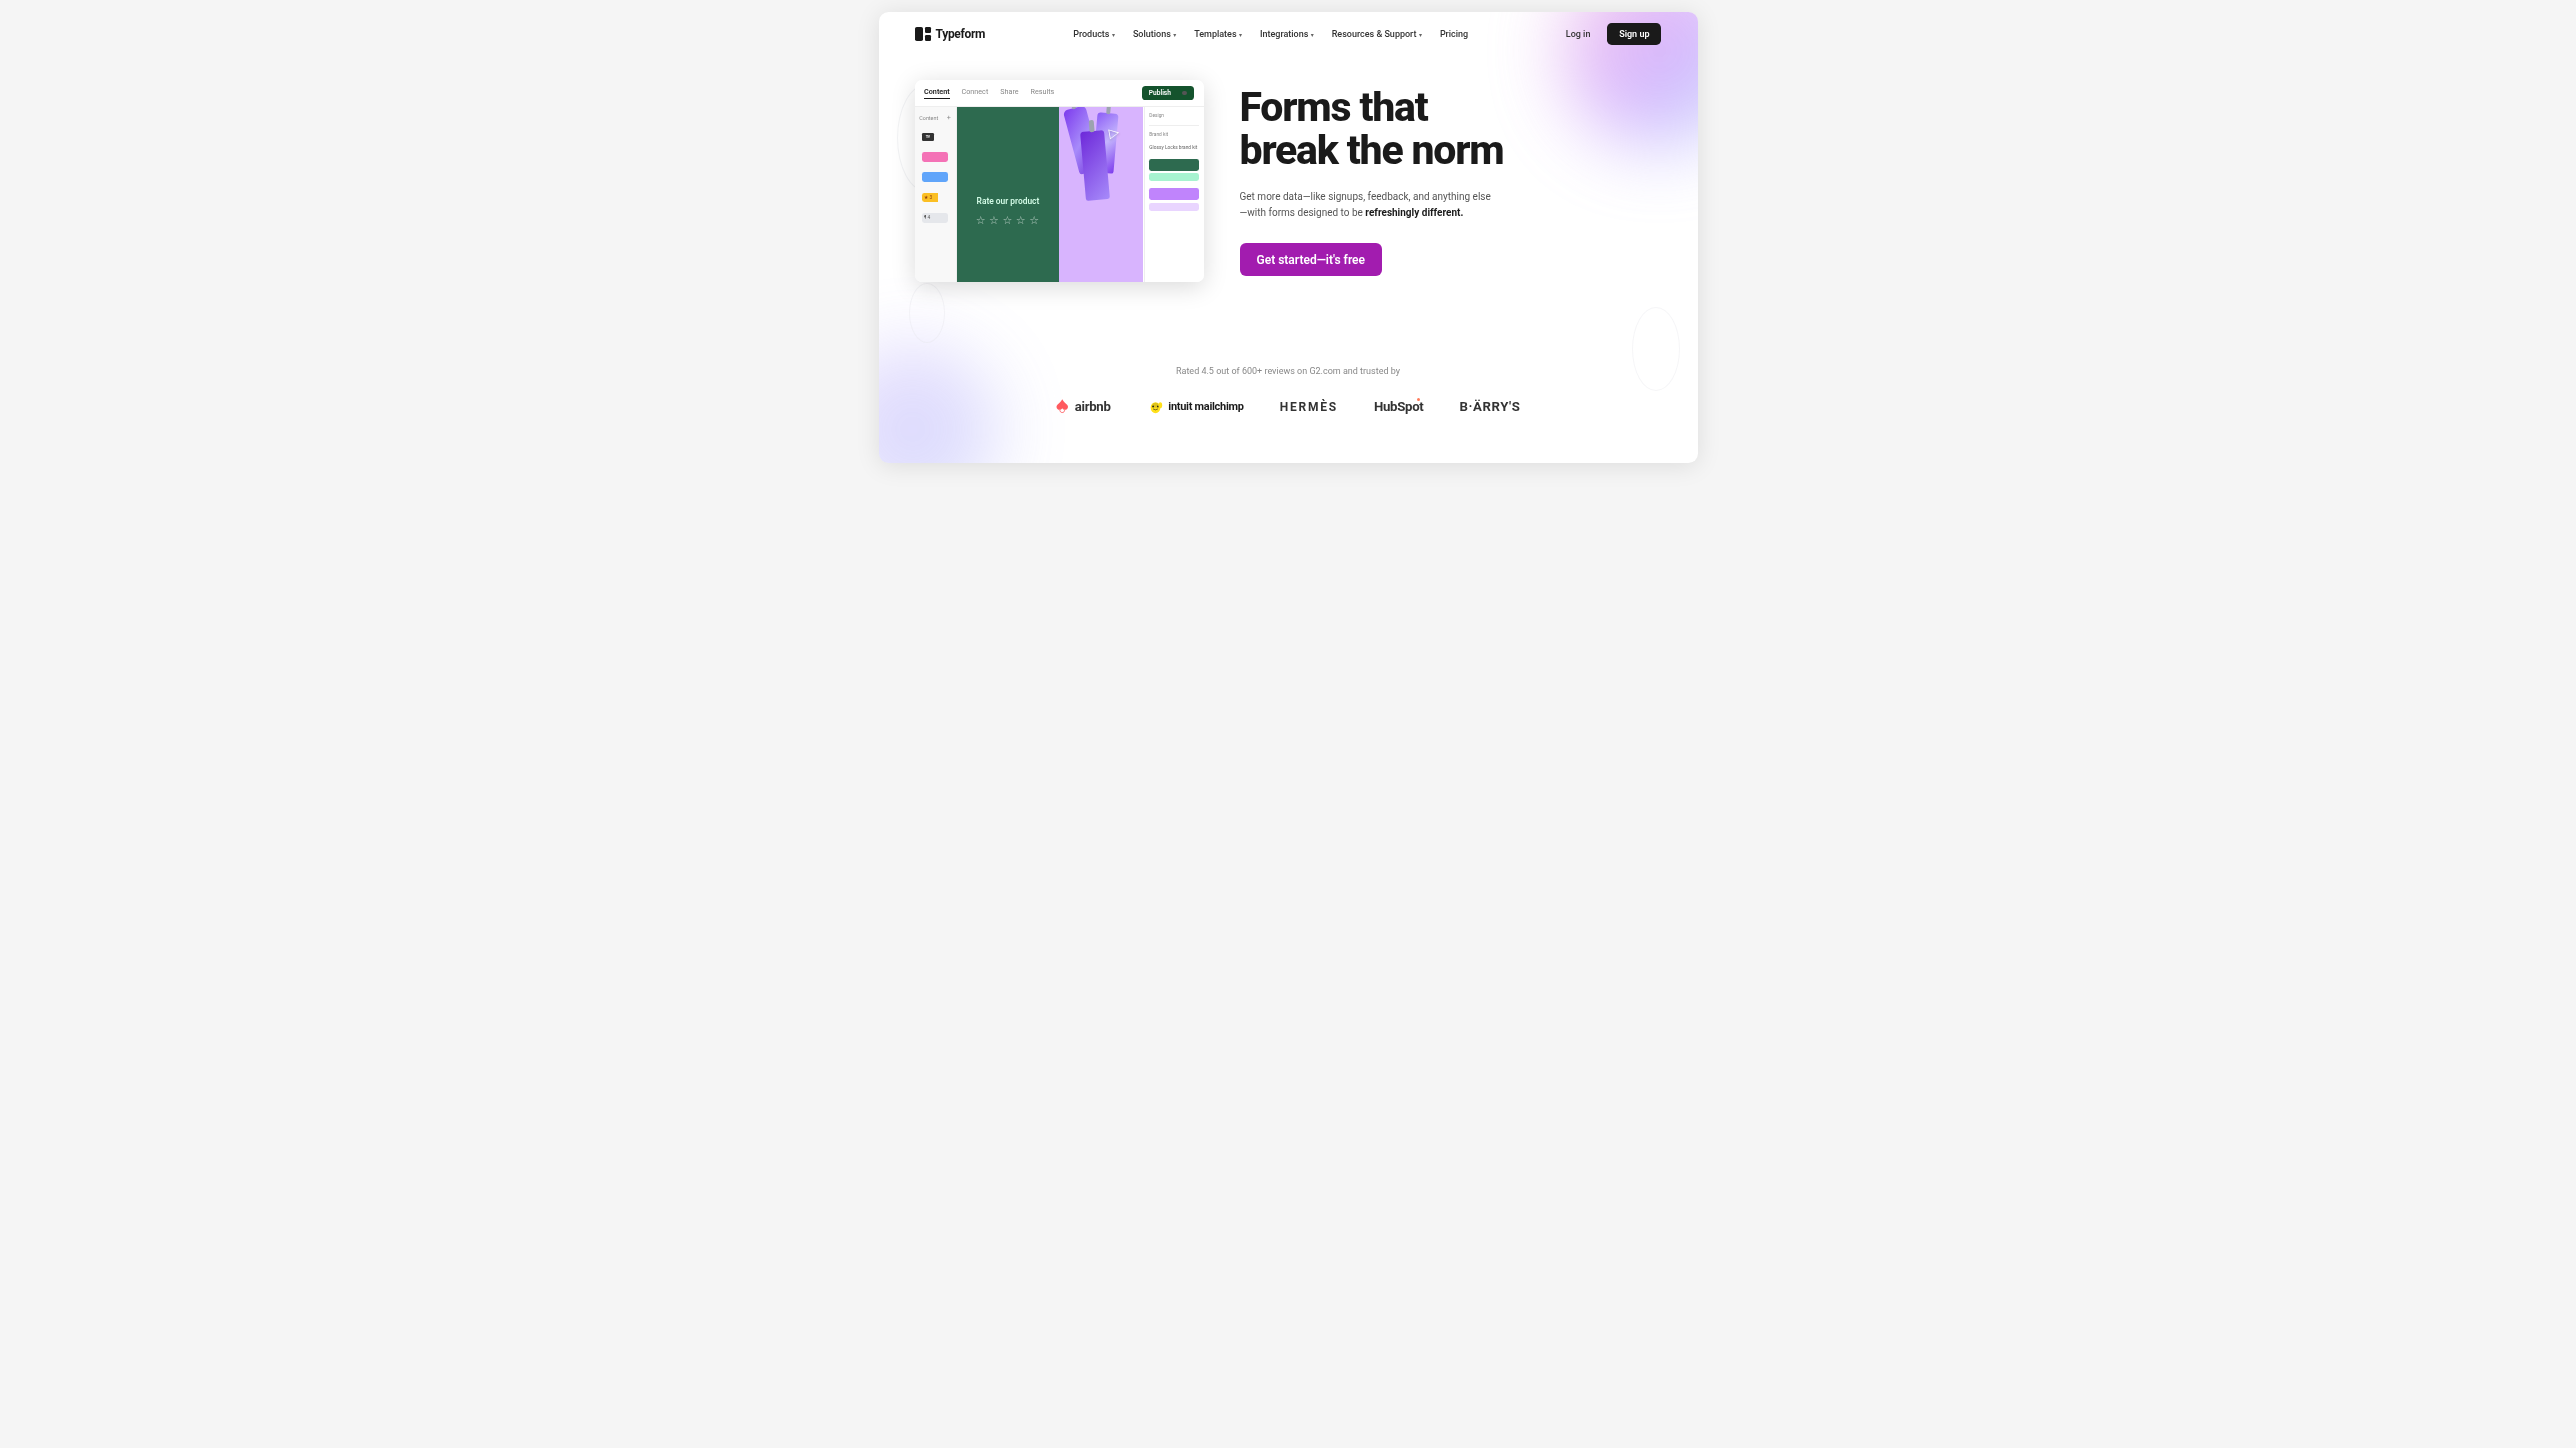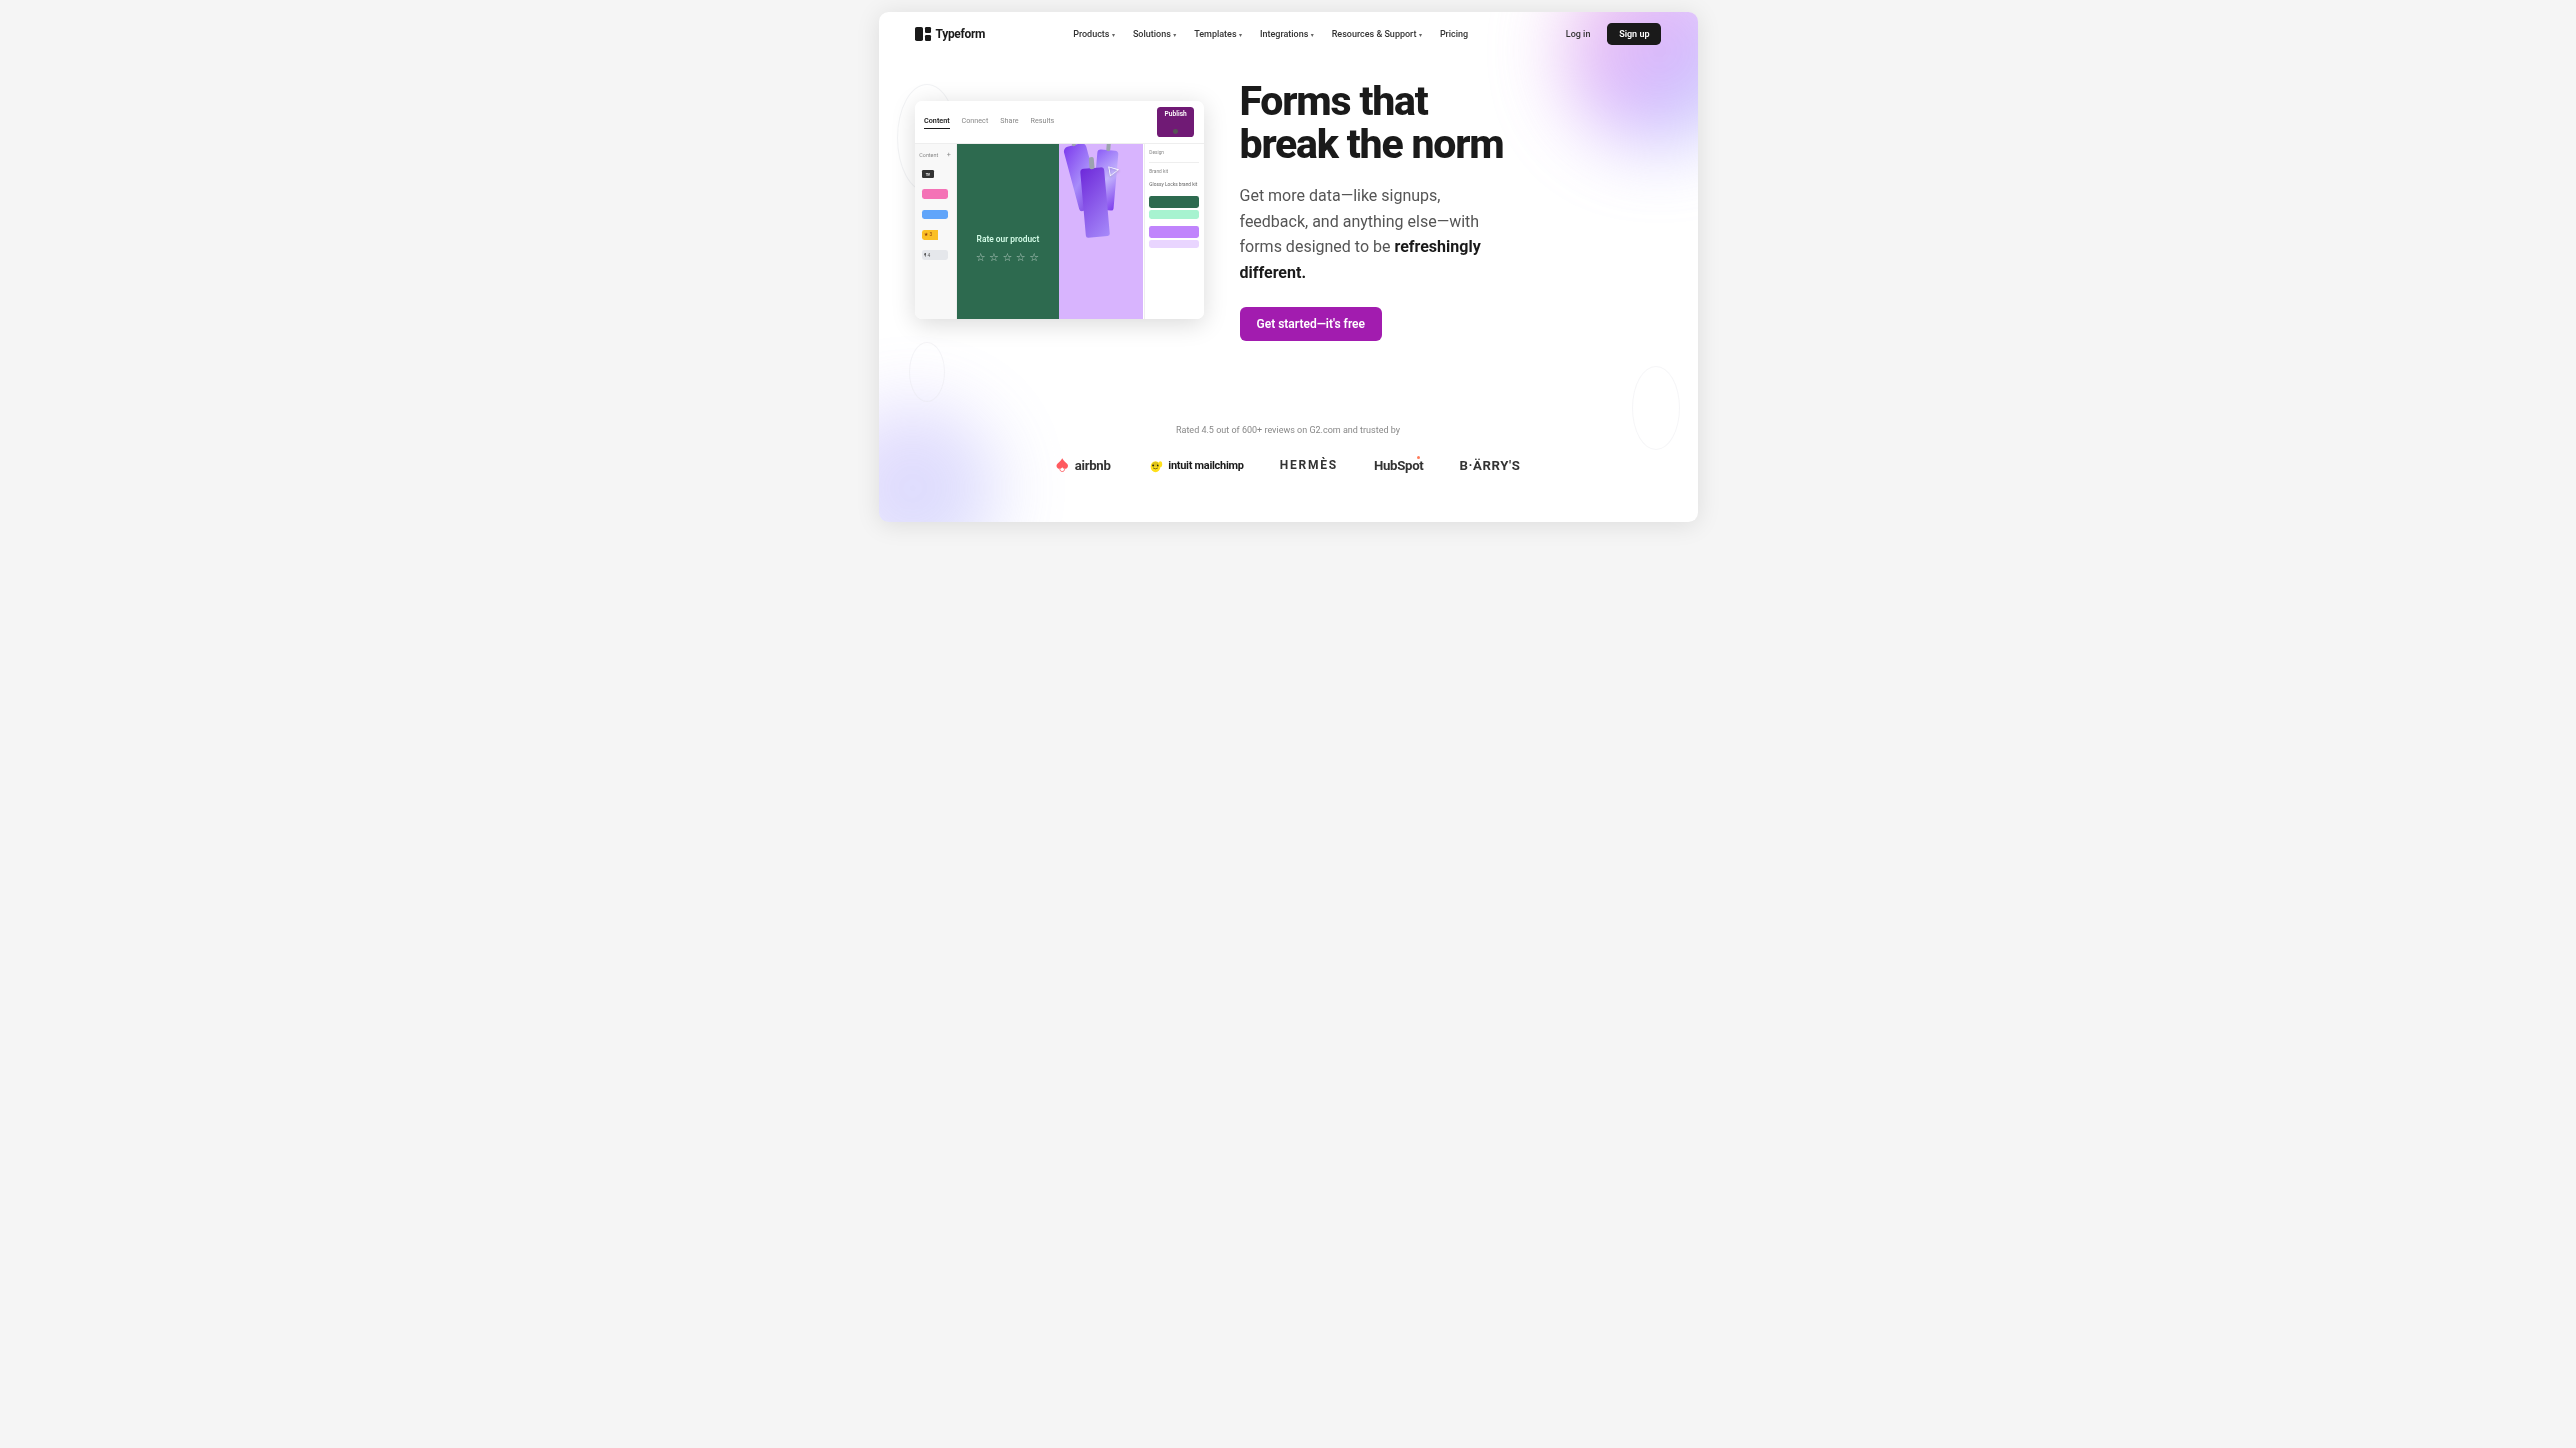--- a/index.html
+++ b/index.html
@@ -181,30 +181,29 @@
       color: #888;
       cursor: pointer;
       padding-bottom: 2.4px;
     }
     .form-ui-tab.active {
       color: #1a1a1a;
       border-bottom: 1.2px solid #1a1a1a;
       font-weight: 600;
     }
     .publish-btn {
-      background: #701a75;
+      background: #14532d;
       color: white;
       font-size: 6.6px;
       font-weight: 600;
       padding: 3px 7.2px;
       border-radius: 3.6px;
       display: flex;
       align-items: center;
       gap: 11px;
-      flex-direction: column;
     }
     .publish-dot {
       width: 4.8px;
       height: 4.8px;
       background: #555;
       border-radius: 50%;
     }
     .form-ui-body {
       display: flex;
       height: 175px;
@@ -389,21 +388,21 @@
     }
     .hero-heading {
       font-size: 41px;
       font-weight: 800;
       line-height: 1.05;
       color: #1a1a1a;
       letter-spacing: -1.2px;
       margin-bottom: 17px;
     }
     .hero-subtext {
-      font-size: 16px;
+      font-size: 10px;
       color: #555;
       line-height: 1.6;
       margin-bottom: 22px;
       max-width: 253px;
     }
     .hero-subtext strong {
       color: #1a1a1a;
       font-weight: 700;
     }
     .btn-cta {

